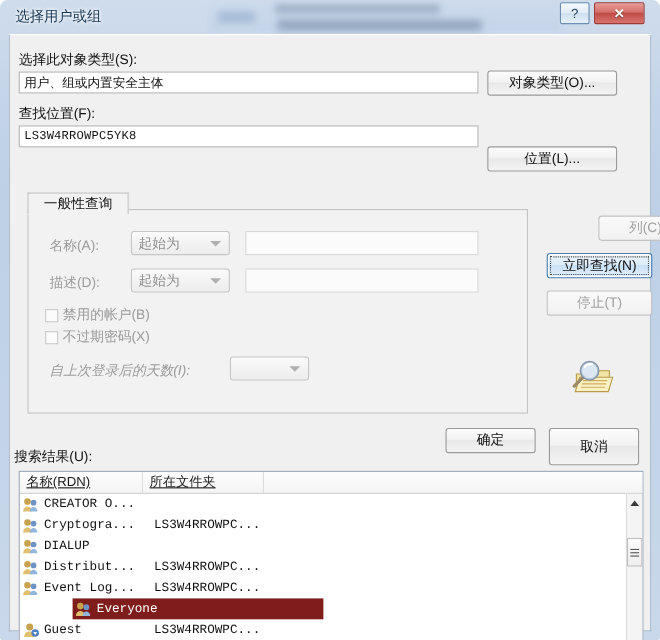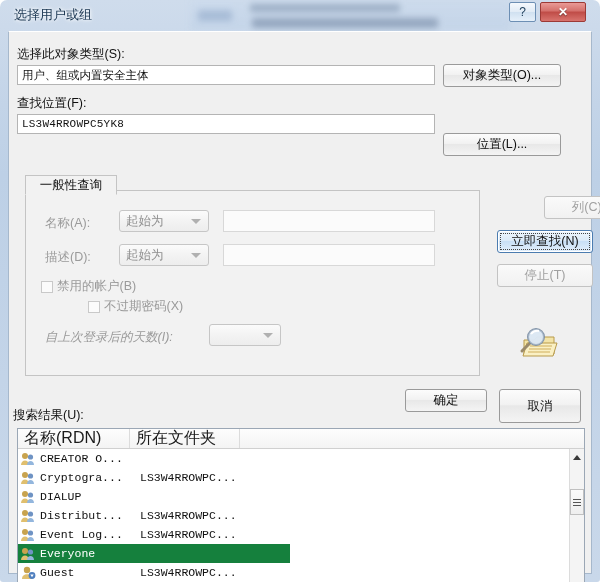--- a/index.html
+++ b/index.html
@@ -221,49 +221,50 @@
   .lv-header {
     position: absolute;
     left: 0; top: 0;
     width: 568px; height: 20px;
     background: linear-gradient(180deg, #fdfdfd 0%, #f4f4f4 100%);
     border-bottom: 1px solid #d0d0d0;
     box-sizing: border-box;
     display: flex;
   }
   .lv-col {
-    font-size: 16px;
+    font-size: 12px;
     color: #1a1a1a;
     display: flex;
     align-items: center;
     padding-left: 6px;
     box-sizing: border-box;
     border-right: 1px solid #dcdcdc;
     white-space: nowrap;
+    text-decoration: underline;
   }
   .lv-col.c0 { width: 112px; }
   .lv-col.c1 { width: 110px; }
   .lv-col.c2 { width: 330px; border-right: none; }
 
   .lv-rows {
     position: absolute;
     left: 0; top: 20px;
     width: 553px;
     height: 151px;
   }
   .lv-row {
     height: 19px;
     display: flex;
     align-items: center;
     font-family: "Liberation Mono", monospace;
     font-size: 11.5px;
     color: #111111;
     white-space: nowrap;
   }
-  .lv-row.selected { background: #15803d; color: #ffffff; width: 272px; }
+  .lv-row.selected { background: #7f1d1d; color: #ffffff; width: 228px; margin-left: 48px; }
   .lv-row .cell-icon { width: 20px; flex: 0 0 20px; display:flex; align-items:center; padding-left:2px;}
   .lv-row .cell-name { width: 100px; flex: 0 0 100px; overflow: hidden; }
   .lv-row .cell-folder { width: 200px; flex: 0 0 200px; overflow: hidden; }
 
   
   .scrollbar {
     position: absolute;
     right: 0; top: 20px;
     width: 15px; height: 151px;
     background: #f4f4f4;
@@ -333,21 +334,21 @@
     <div class="combo" style="left:110px; top:212px; width:90px; height:22px;">
       <span>起始为</span>
       <span class="arrow"></span>
     </div>
     <div class="textbox disabled" style="left:214px; top:212px; width:212px; height:22px;" placeholder=""></div>
 
     <div class="checkbox-row" style="left:32px; top:246px;">
       <span class="checkbox-box"></span>
       <span class="checkbox-label">禁用的帐户(B)</span>
     </div>
-    <div class="checkbox-row" style="left:32px; top:266px;margin-left:47px;">
+    <div class="checkbox-row" style="left:32px; top:266px;">
       <span class="checkbox-box"></span>
       <span class="checkbox-label">不过期密码(X)</span>
     </div>
 
     <div class="label disabled" style="left:36px; top:297px;font-style:italic;">自上次登录后的天数(I):</div>
     <div class="combo" style="left:200px; top:292px; width:72px; height:22px;">
       <span></span>
       <span class="arrow"></span>
     </div>
 

